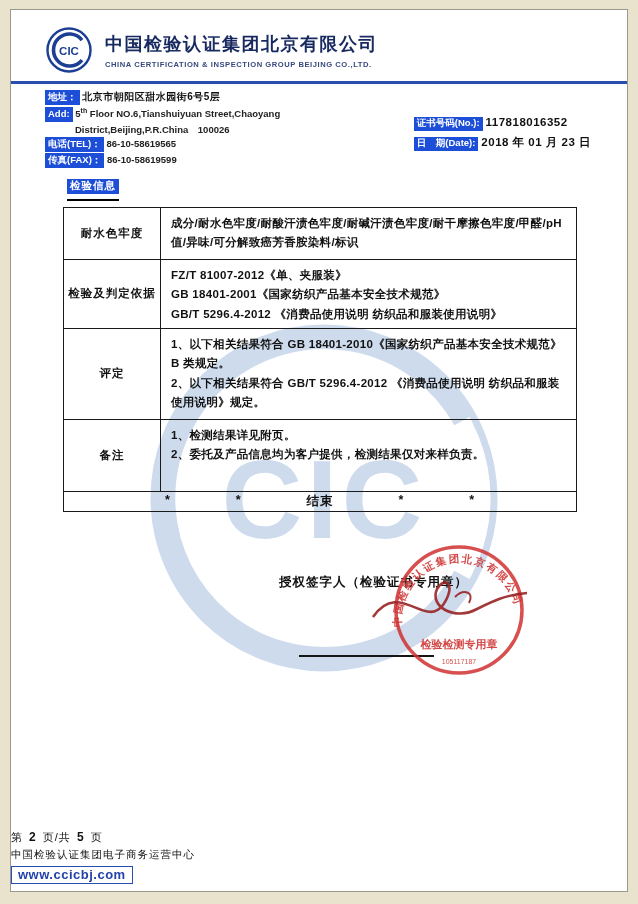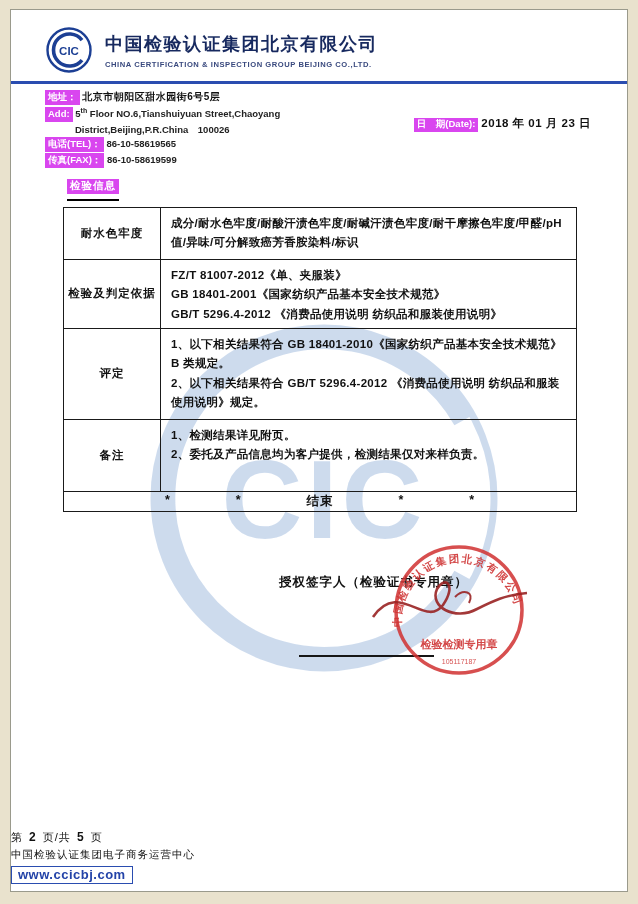--- a/index.html
+++ b/index.html
@@ -55,21 +55,21 @@
     display: flex;
     justify-content: space-between;
     padding: 6px 36px 0 34px;
     position: relative;
     z-index: 2;
   }
   .contact-block { font-size: 9.5px; line-height: 1.45; }
   .contact-row { margin-bottom: 1px; white-space: nowrap; }
   .chip {
     display: inline-block;
-    background: #d946ef;
+    background: #1d4ed8;
     color: #ffffff;
     font-weight: bold;
     padding: 0px 3px 1px 3px;
     font-size: 9.5px;
   }
   .val-cn { font-weight: bold; font-size: 10px; letter-spacing: 0.5px; }
   .val-en { font-size: 9.5px; font-weight: bold; color: #222; }
   .indent2 { padding-left: 30px; }
   .cert-block { margin-top: 26px; font-size: 10.5px; white-space: nowrap; }
   .cert-row { margin-bottom: 4px; }
@@ -234,20 +234,24 @@
         <span class="chip">电话(TEL)：</span>
         <span class="val-en">86-10-58619565</span>
       </div>
       <div class="contact-row">
         <span class="chip">传真(FAX)：</span>
         <span class="val-en">86-10-58619599</span>
       </div>
     </div>
 
     <div class="cert-block">
+      <div class="cert-row">
+        <span class="chip">证书号码(No.):</span>
+        <span class="cert-val">117818016352</span>
+      </div>
       <div class="cert-row">
         <span class="chip">日　期(Date):</span>
         <span class="cert-val">2018 年 01 月 23 日</span>
       </div>
     </div>
   </div>
 
   
   <div class="section-title-wrap">
     <span class="chip">检验信息</span>

